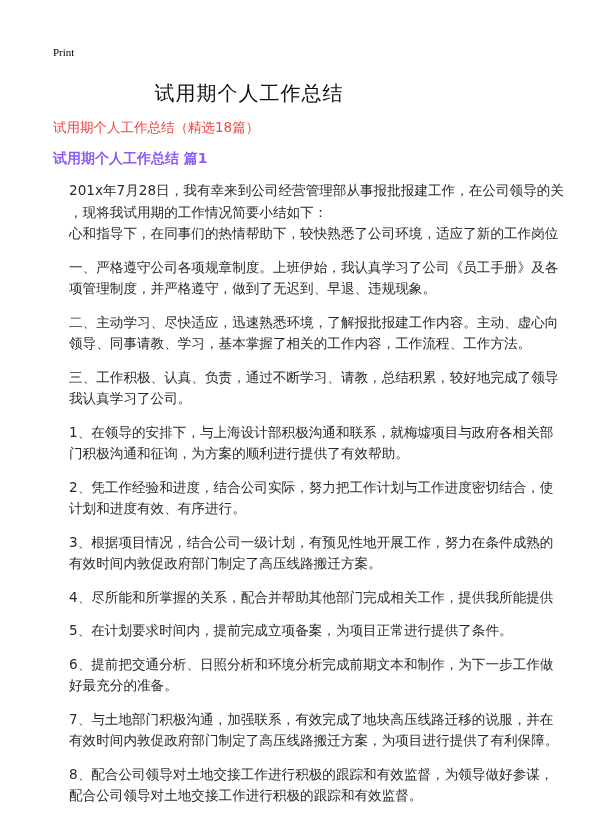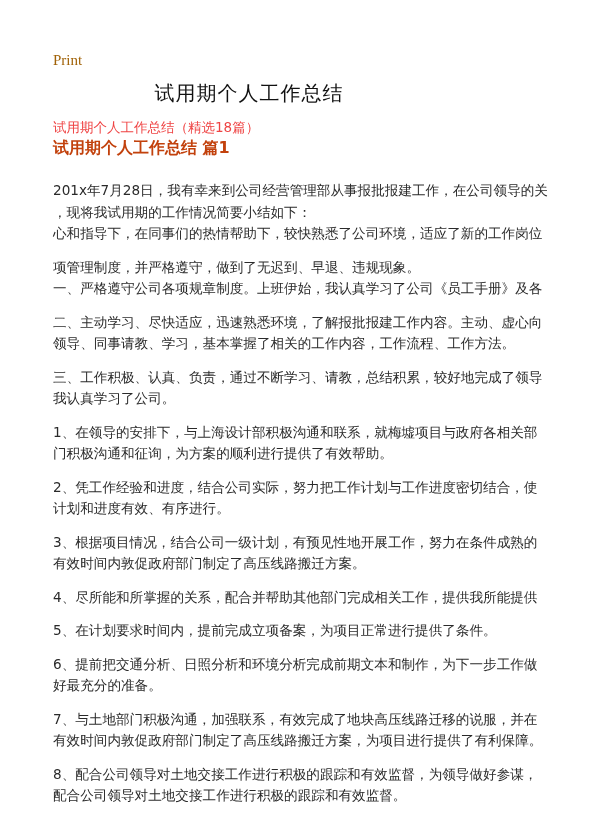--- a/index.html
+++ b/index.html
@@ -1,47 +1,47 @@
 <!DOCTYPE html>
 <html><head>
 <meta charset="utf-8">
 <style>
   html, body { margin: 0; padding: 0; background: #ffffff; }
   body { width: 600px; height: 828px; position: relative; overflow: hidden;
          font-family: "DejaVu Sans", "Liberation Sans", sans-serif; color: #222; }
-  .print { position: absolute; left: 53px; top: 52px; font-family: "Liberation Serif", "DejaVu Serif", serif;
-           font-size: 15px; color: #a16207; }
+  .print { position: absolute; left: 53px; top: 46px; font-family: "Liberation Serif", "DejaVu Serif", serif;
+           font-size: 11px; color: #000000; }
   .title { position: absolute; left: 0; width: 498px; top: 80px; text-align: center;
            font-size: 20px; color: #111; letter-spacing: 1px; }
   .subtitle { position: absolute; left: 53px; top: 119px; font-size: 13.5px; color: #ef4444; }
-  .heading { position: absolute; left: 53px; top: 138px; font-size: 16px; font-weight: bold; color: #c2410c; }
+  .heading { position: absolute; left: 53px; top: 150px; font-size: 14px; font-weight: bold; color: #8b5cf6; }
   .body { position: absolute; left: 53px; top: 180px; width: 500px; }
-  .para { margin: 0 0 12px 0; font-size: 13.6px; line-height: 21.5px; color: #2a2a2a; }
+  .para { margin: 0 0 12px 16px; font-size: 13.6px; line-height: 21.5px; color: #2a2a2a; }
   .line { display: block; white-space: nowrap; }
 </style>
 </head>
 <body>
 
 <div class="print">Print</div>
 
 <h1 class="title" style="margin:0;font-weight:normal;">试用期个人工作总结</h1>
 
 <div class="subtitle">试用期个人工作总结（精选18篇）</div>
 
 <div class="heading">试用期个人工作总结 篇1</div>
 
 <div class="body">
   <p class="para">
     <span class="line">201x年7月28日，我有幸来到公司经营管理部从事报批报建工作，在公司领导的关</span>
     <span class="line">，现将我试用期的工作情况简要小结如下：</span>
     <span class="line">心和指导下，在同事们的热情帮助下，较快熟悉了公司环境，适应了新的工作岗位</span>
   </p>
   <p class="para">
+    <span class="line">一、严格遵守公司各项规章制度。上班伊始，我认真学习了公司《员工手册》及各</span>
     <span class="line">项管理制度，并严格遵守，做到了无迟到、早退、违规现象。</span>
-    <span class="line">一、严格遵守公司各项规章制度。上班伊始，我认真学习了公司《员工手册》及各</span>
   </p>
   <p class="para">
     <span class="line">二、主动学习、尽快适应，迅速熟悉环境，了解报批报建工作内容。主动、虚心向</span>
     <span class="line">领导、同事请教、学习，基本掌握了相关的工作内容，工作流程、工作方法。</span>
   </p>
   <p class="para">
     <span class="line">三、工作积极、认真、负责，通过不断学习、请教，总结积累，较好地完成了领导</span>
     <span class="line">我认真学习了公司。</span>
   </p>
   <p class="para">

